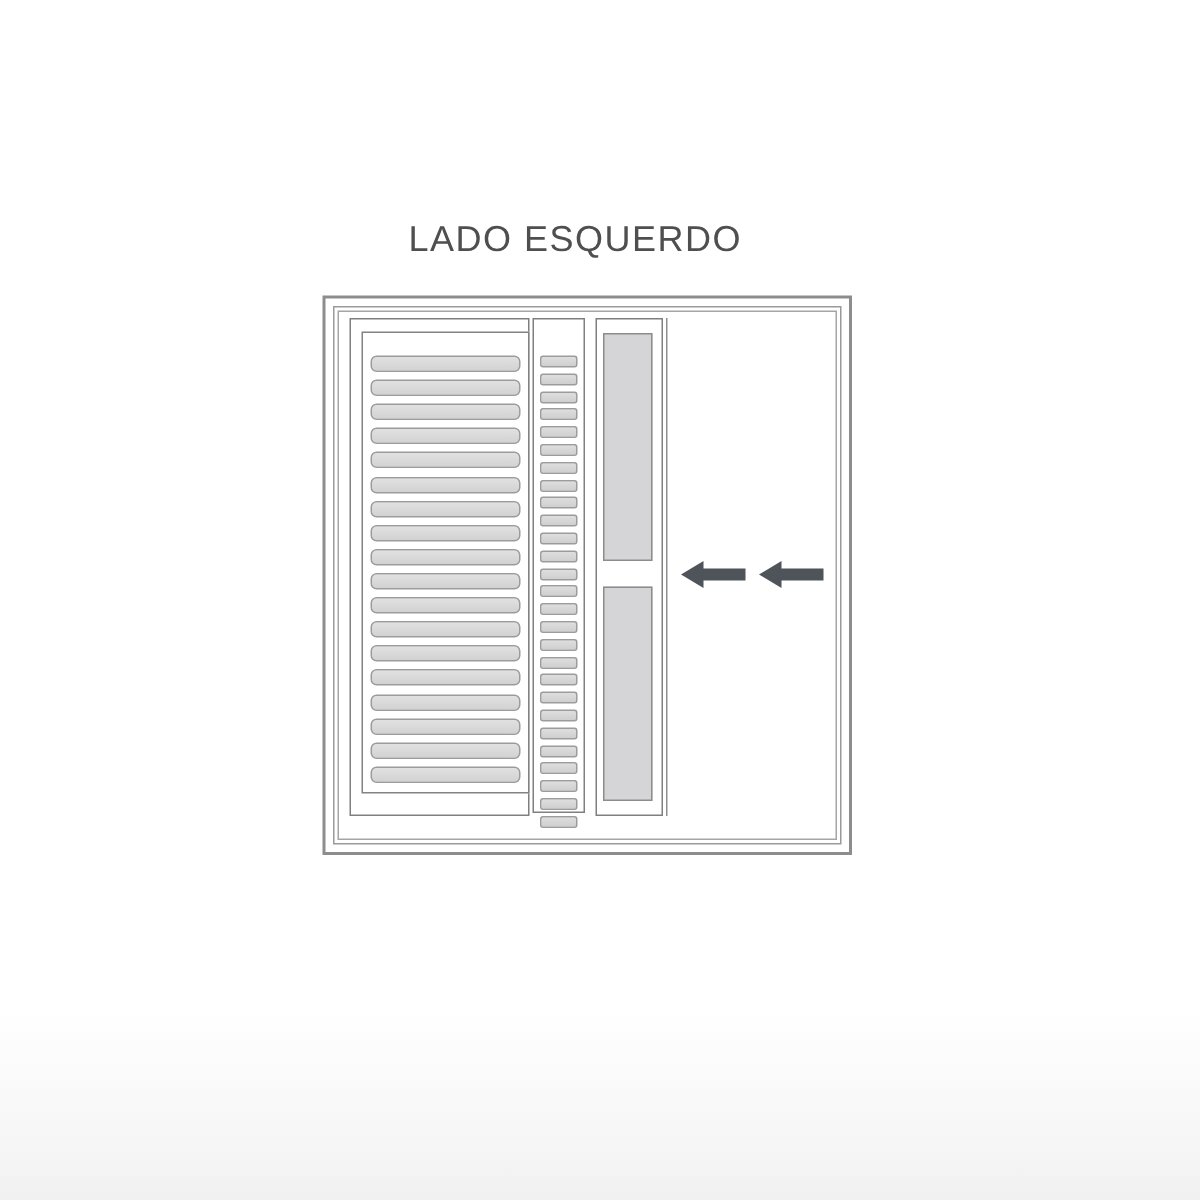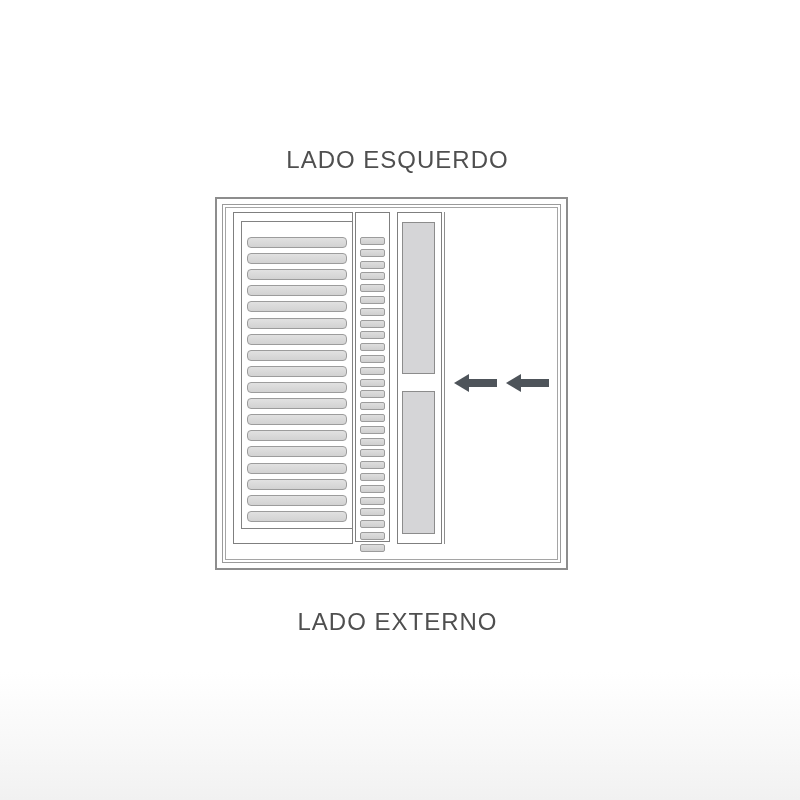--- a/index.html
+++ b/index.html
@@ -6,21 +6,21 @@
   body{
     width:800px;height:800px;
     font-family:"Liberation Sans", sans-serif;
     background:#ffffff;
   }
   .canvas{
     position:relative;width:800px;height:800px;overflow:hidden;
     background:linear-gradient(to bottom,#ffffff 0%,#ffffff 84%,#f7f7f7 94%,#f1f1f1 100%);
   }
   .label{
-    position:absolute;left:221px;width:353px;text-align:center;
+    position:absolute;left:207px;width:353px;text-align:center;
     font-size:24px;letter-spacing:1px;color:#4f4f4f;
     font-weight:normal;white-space:nowrap;
   }
   .label-top{top:146px;}
   .label-bottom{top:608px;}
 
   
   .outer-frame{
     position:absolute;left:215px;top:197px;width:349px;height:369px;
     border:2px solid #8d8d8d;background:#ffffff;
@@ -169,15 +169,14 @@
 
   <div class="arrow arrow-1">
     <span class="head"></span>
     <span class="shaft"></span>
   </div>
   <div class="arrow arrow-2">
     <span class="head"></span>
     <span class="shaft"></span>
   </div>
 
-  <div class="label label-bottom">LADO EXTERNO</div>
 
 </div>
 
 </body></html>

